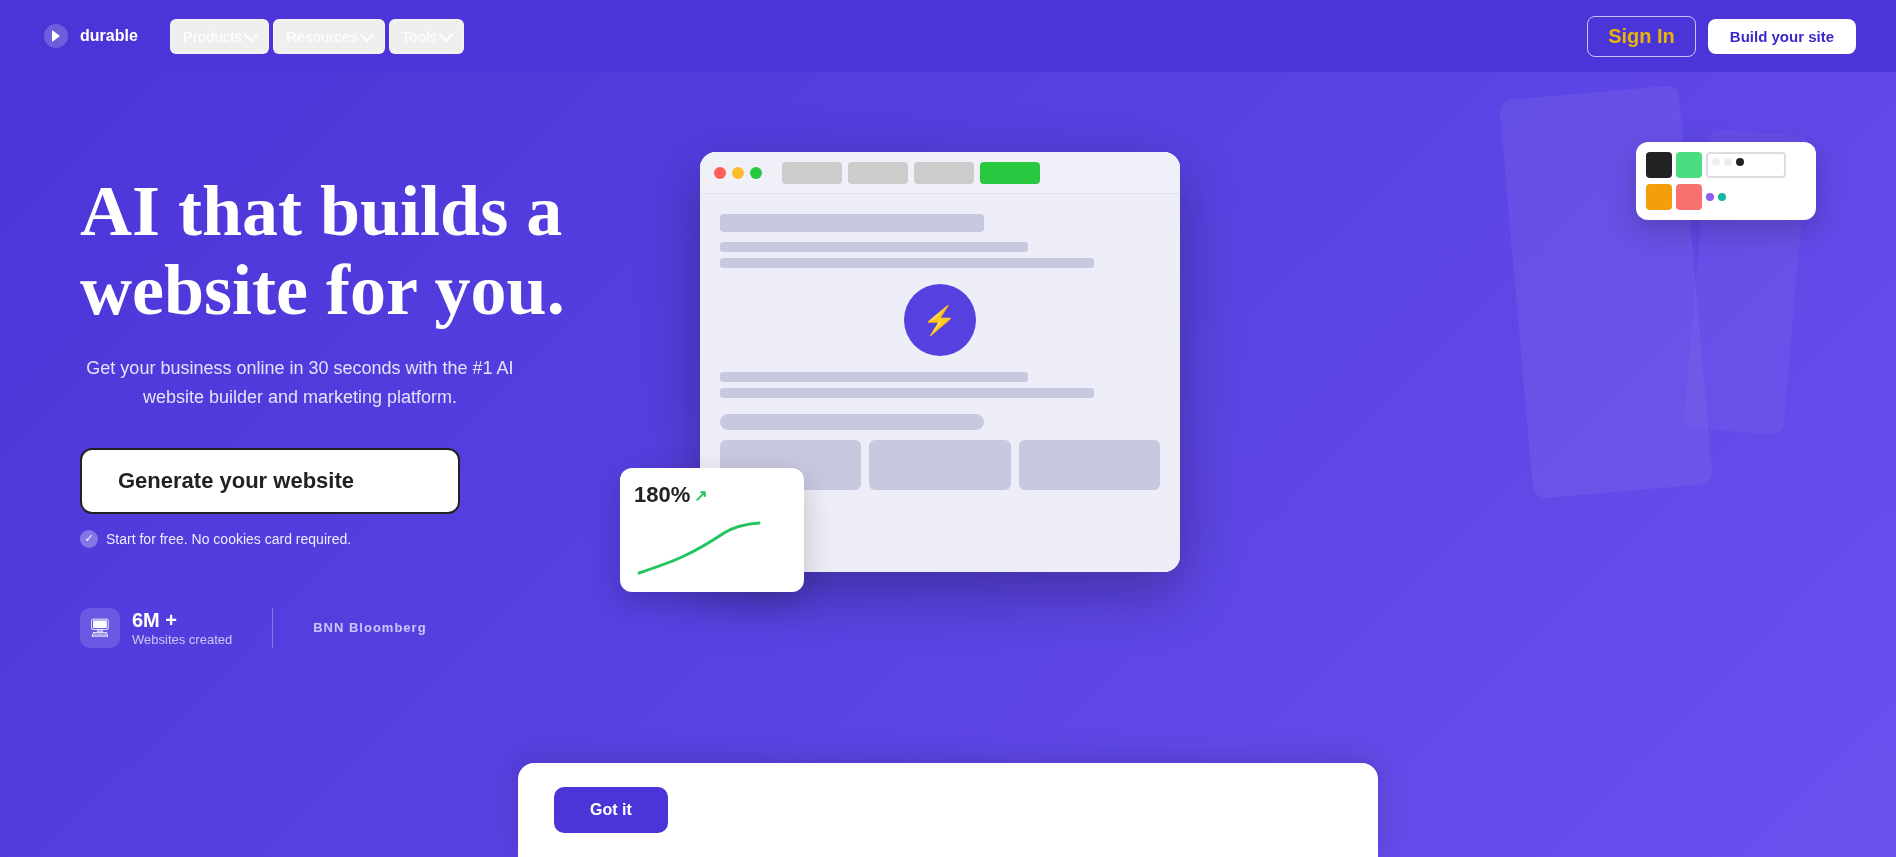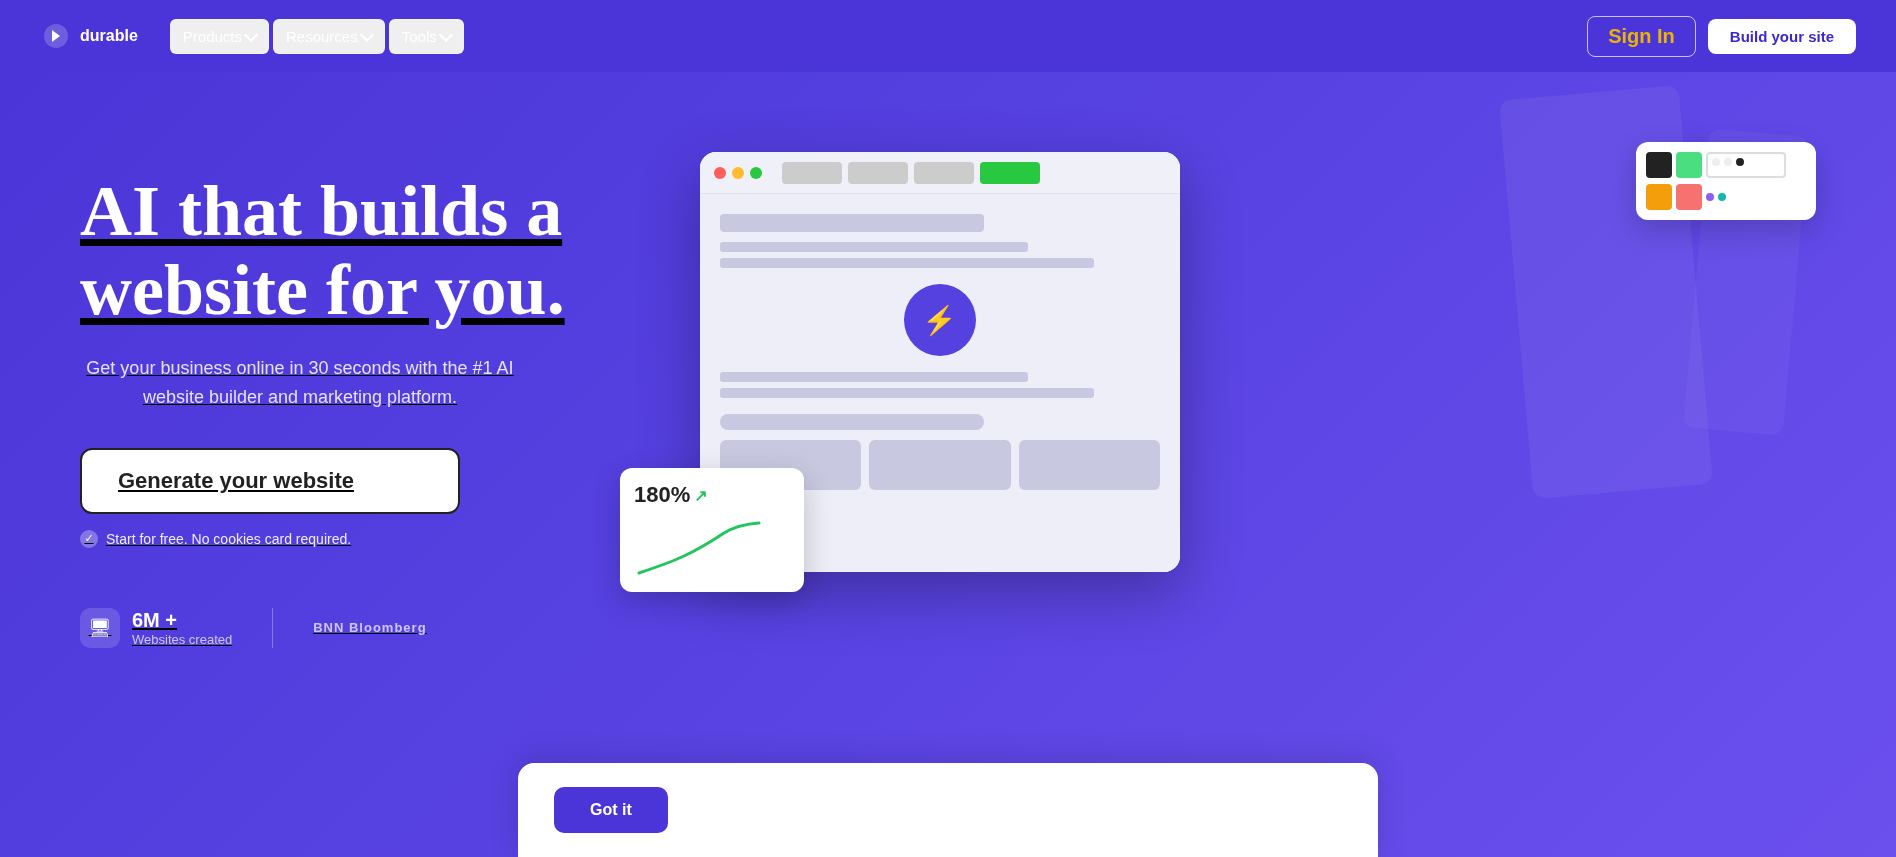--- a/index.html
+++ b/index.html
@@ -98,21 +98,20 @@
 
     
     .hero {
       display: flex;
       align-items: flex-start;
       padding: 60px 80px 0 80px;
       position: relative;
       min-height: 785px;
       background: linear-gradient(135deg, #4b35d8 0%, #5540e0 40%, #6b50ee 100%);
       overflow: hidden;
-      text-decoration: underline;
     }
 
     
     .bg-deco {
       position: absolute;
       top: 0; right: 0; bottom: 0; left: 0;
       pointer-events: none;
     }
     .bg-rect1 {
       position: absolute;

